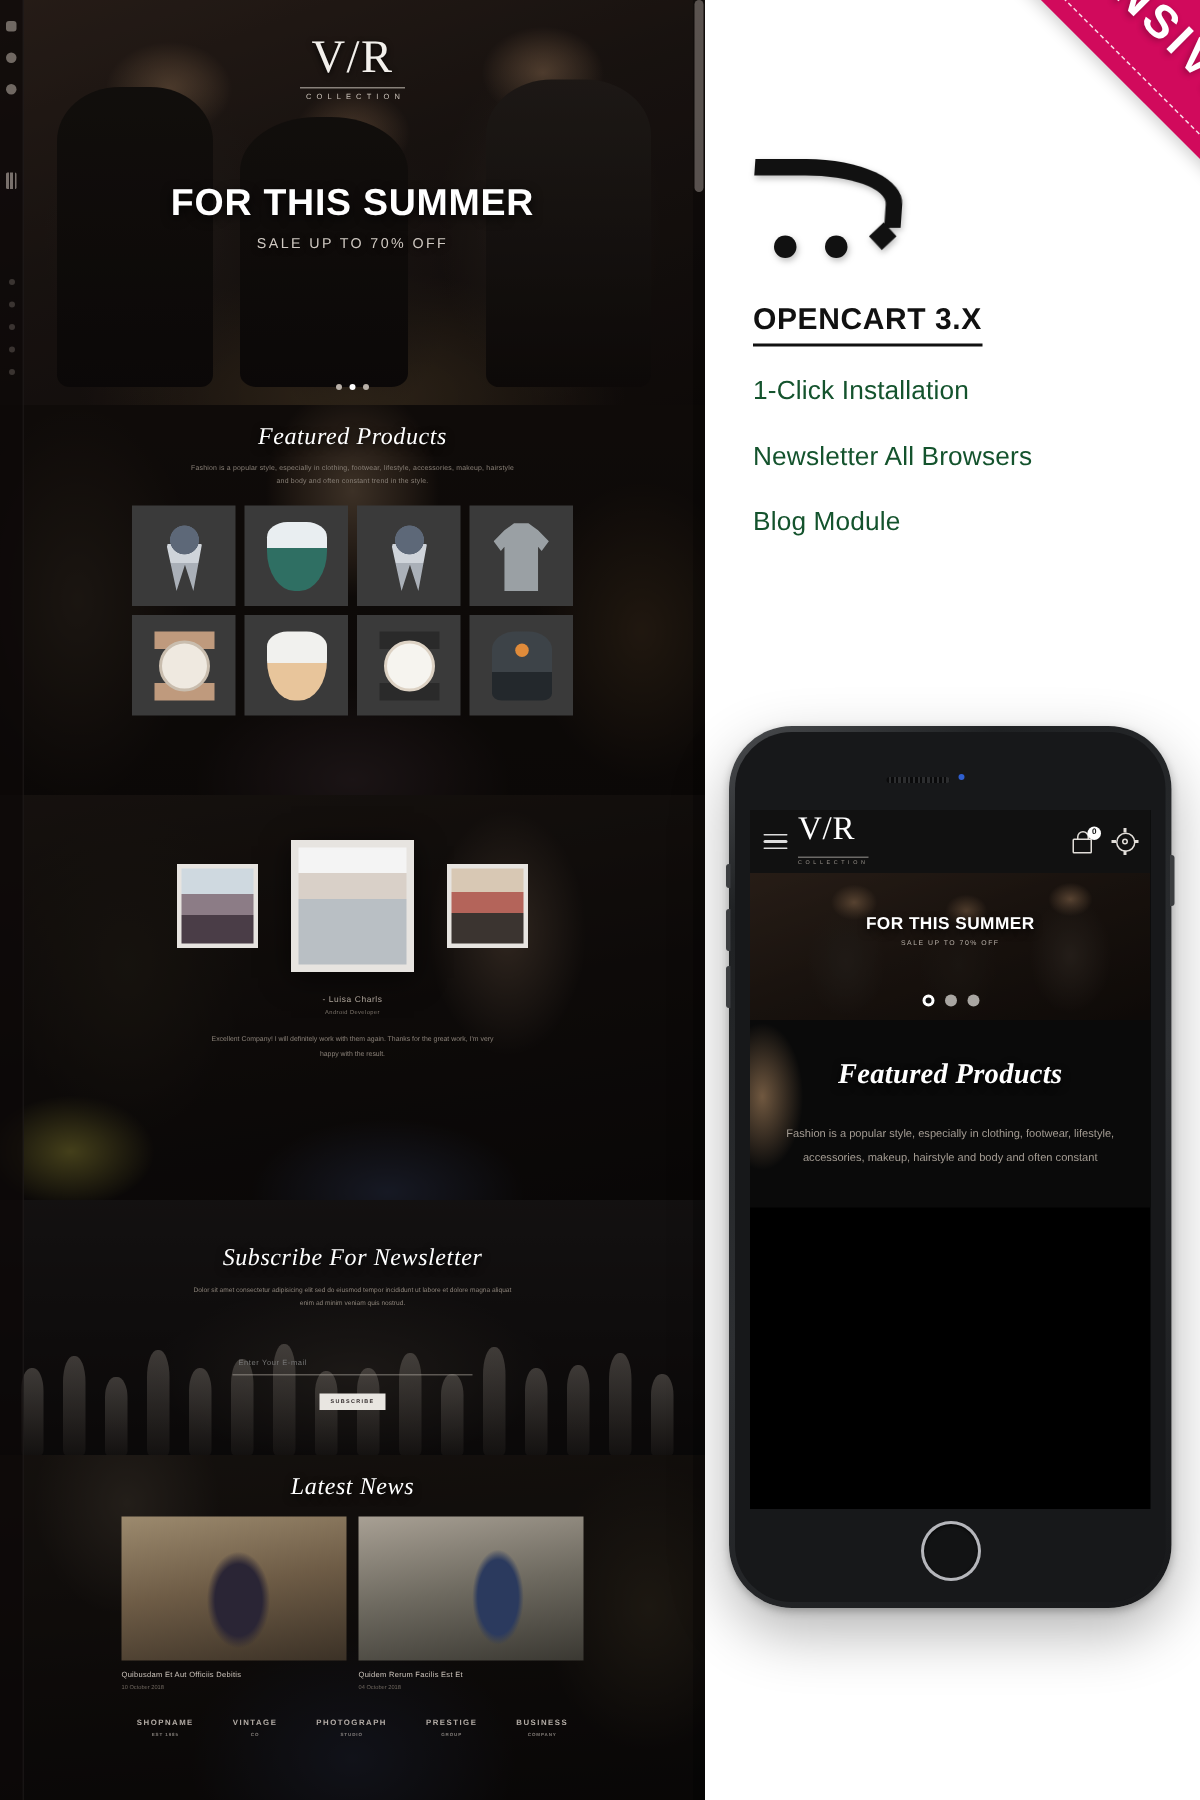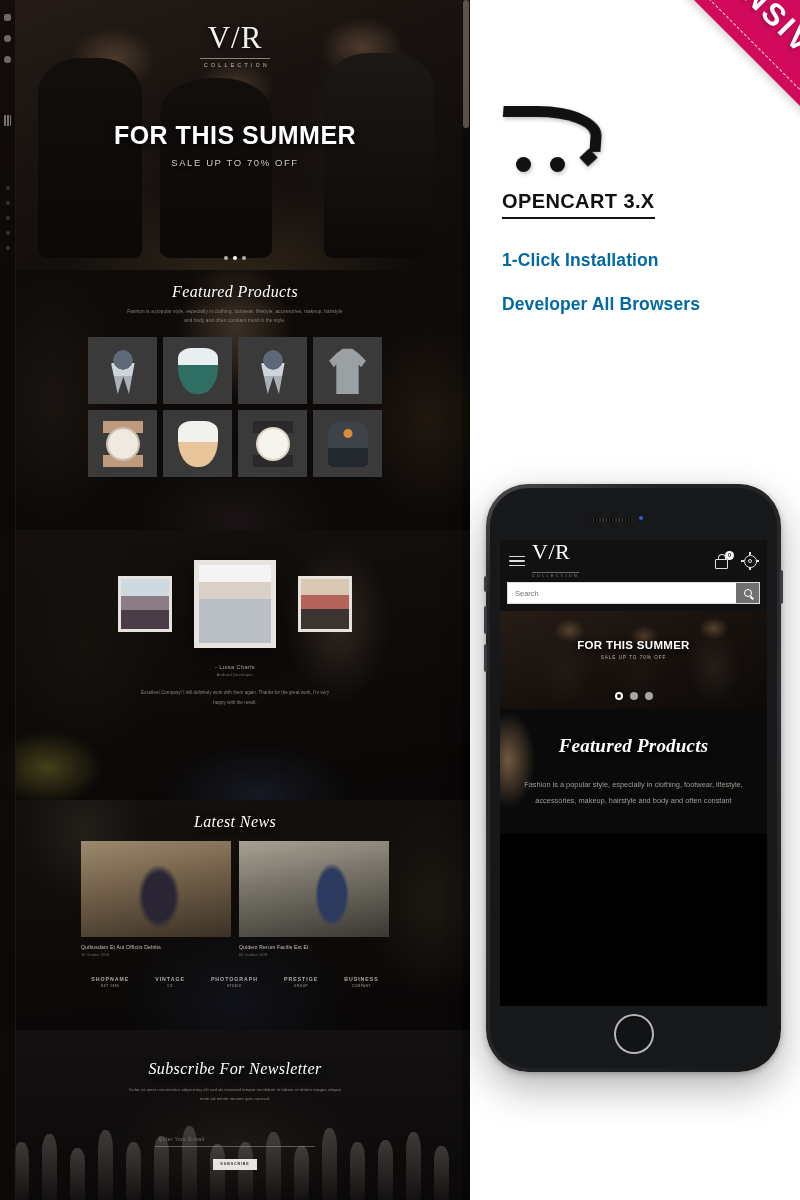--- a/index.html
+++ b/index.html
@@ -262,29 +262,29 @@
   }
   .cart-ico .hook:after {
     content:""; position:absolute; right:-6px; top:34px;
     width:13px; height:13px; background:#111; transform:rotate(45deg);
   }
   .cart-ico .w { position:absolute; width:15px; height:15px; border-radius:50%;
     background:#111; bottom:10px; filter:drop-shadow(1px 2px 2px rgba(0,0,0,.25)); }
   .cart-ico .w1 { left:14px; }
   .cart-ico .w2 { left:48px; }
   #oc-name {
-    margin-top:8px; font-size:20px; font-weight:bold; color:#111;
+    margin-top:20px; font-size:20px; font-weight:bold; color:#111;
     letter-spacing:.4px; display:inline-block;
     border-bottom:2px solid #111; padding-bottom:4px;
   }
 
   
   #features { position:absolute; left:32px; top:250px; width:280px; }
   .feat {
-    font-size:17.5px; font-weight:bold; color:#0369a1;
+    font-size:17.5px; font-weight:normal; color:#14532d;
     letter-spacing:.1px; margin-bottom:22.5px; white-space:nowrap;
   }
 
   
   #phone {
     position:absolute; left:486px; top:484px; width:295px; height:588px;
     background:linear-gradient(145deg,#4a4c4f 0%,#1f2123 16%,#2d2f32 52%,#17181a 100%);
     border-radius:42px; padding:4px;
     box-shadow:0 16px 40px rgba(0,0,0,.3), 0 2px 6px rgba(0,0,0,.25);
     z-index:5;
@@ -482,47 +482,20 @@
         <div class="tst-card side">
             <div class="im c"></div>
           </div>
       </div>
       <div class="tst-name">- Luisa Charls</div>
       <div class="tst-role">Android Developer</div>
       <div class="tst-quote">Excellent Company! I will definitely work with them again. Thanks for the great work, I'm very happy with the result.</div>
     </div>
   </div>
 
-  <div class="sec" id="news">
-    <div class="bg"></div>
-      <div class="veil"></div>
-    <div class="inner">
-      <div class="sec-title">Latest News</div>
-      <div class="news-row">
-        <div class="news-item">
-          <div class="news-thumb a"></div>
-          <div class="news-title">Quibusdam Et Aut Officiis Debitis</div>
-          <div class="news-date">10 October 2018</div>
-        </div>
-        <div class="news-item">
-          <div class="news-thumb b"></div>
-          <div class="news-title">Quidem Rerum Facilis Est Et</div>
-          <div class="news-date">04 October 2018</div>
-        </div>
-      </div>
-      <div class="brands">
-        <div class="brand"><span>SHOPNAME</span><span class="cap">EST 1985</span></div>
-        <div class="brand"><span>VINTAGE</span><span class="cap">CO</span></div>
-        <div class="brand"><span>PHOTOGRAPH</span><span class="cap">STUDIO</span></div>
-        <div class="brand"><span>PRESTIGE</span><span class="cap">GROUP</span></div>
-        <div class="brand"><span>BUSINESS</span><span class="cap">COMPANY</span></div>
-      </div>
-    </div>
-  </div>
-
   <div class="sec" id="news-letter">
     <div class="bg"></div>
     <div class="crowd">
       <i style="left:14px"></i>
         <i style="left:42px;height:66px"></i>
         <i style="left:70px;height:52px"></i>
       <i style="left:98px;height:70px"></i>
         <i style="left:126px"></i>
         <i style="left:154px;height:64px"></i>
       <i style="left:182px;height:74px"></i>
@@ -537,41 +510,69 @@
       <i style="left:434px;height:54px"></i>
     </div>
     <div class="veil"></div>
     <div class="inner">
       <div class="sec-title" style="padding-top:30px">Subscribe For Newsletter</div>
       <div class="nl-desc">Dolor sit amet consectetur adipisicing elit sed do eiusmod tempor incididunt ut labore et dolore magna aliquat enim ad minim veniam quis nostrud.</div>
       <input class="nl-input" placeholder="Enter Your E-mail" style="">
       <button class="nl-btn">SUBSCRIBE</button>
     </div>
   </div>
+
+  <div class="sec" id="news">
+    <div class="bg"></div>
+      <div class="veil"></div>
+    <div class="inner">
+      <div class="sec-title">Latest News</div>
+      <div class="news-row">
+        <div class="news-item">
+          <div class="news-thumb a"></div>
+          <div class="news-title">Quibusdam Et Aut Officiis Debitis</div>
+          <div class="news-date">10 October 2018</div>
+        </div>
+        <div class="news-item">
+          <div class="news-thumb b"></div>
+          <div class="news-title">Quidem Rerum Facilis Est Et</div>
+          <div class="news-date">04 October 2018</div>
+        </div>
+      </div>
+      <div class="brands">
+        <div class="brand"><span>SHOPNAME</span><span class="cap">EST 1985</span></div>
+        <div class="brand"><span>VINTAGE</span><span class="cap">CO</span></div>
+        <div class="brand"><span>PHOTOGRAPH</span><span class="cap">STUDIO</span></div>
+        <div class="brand"><span>PRESTIGE</span><span class="cap">GROUP</span></div>
+        <div class="brand"><span>BUSINESS</span><span class="cap">COMPANY</span></div>
+      </div>
+    </div>
+  </div>
 </div>
 
 <div id="right-panel">
 
   <div id="ribbon">
     <div class="band"></div>
     <div class="txt">RESPONSIVE</div>
   </div>
 
   <div id="oc-brand">
     <div class="cart-ico">
       <div class="hook"></div>
         <div class="w w1"></div>
         <div class="w w2"></div>
     </div>
     <div id="oc-name">OPENCART 3.X</div>
   </div>
 
   <div id="features">
     <div class="feat">1-Click Installation</div>
-    <div class="feat">Developer All Browsers</div>
+    <div class="feat">Newsletter All Browsers</div>
+    <div class="feat">Blog Module</div>
   </div>
 </div>
 
 <div id="phone">
   <div class="btn-l sil"></div>
   <div class="btn-l vup"></div>
   <div class="btn-l vdn"></div>
   <div class="pwr"></div>
   <div class="body">
     <div class="sensor"></div>
@@ -600,28 +601,20 @@
             <div class="ring"></div>
               <div class="dot"></div>
             <div class="tk"></div>
               <div class="tk tk2"></div>
               <div class="tk tk3"></div>
               <div class="tk tk4"></div>
           </div>
         </div>
       </div>
 
-      <div class="m-search">
-        <div class="box">
-          <input placeholder="Search" style="">
-          <div class="go">
-              <div class="mag"></div>
-            </div>
-        </div>
-      </div>
 
       <div class="m-hero">
         <div class="bg"></div>
           <div class="veil"></div>
         <div class="cap">
           <h3>FOR THIS SUMMER</h3>
           <p>SALE UP TO 70% OFF</p>
         </div>
         <div class="dots">
           <b class="on"></b>

